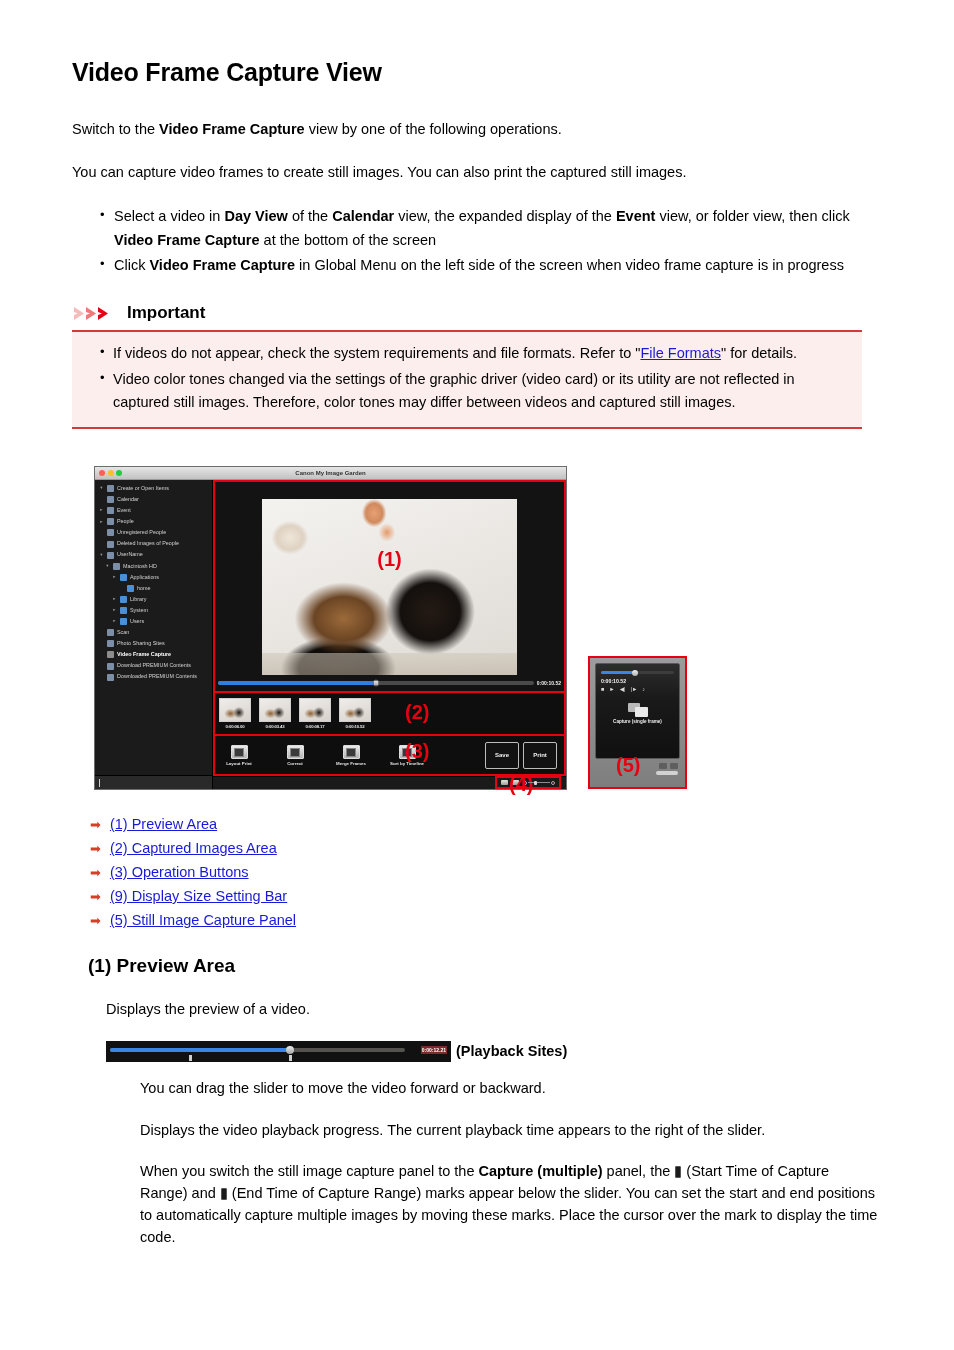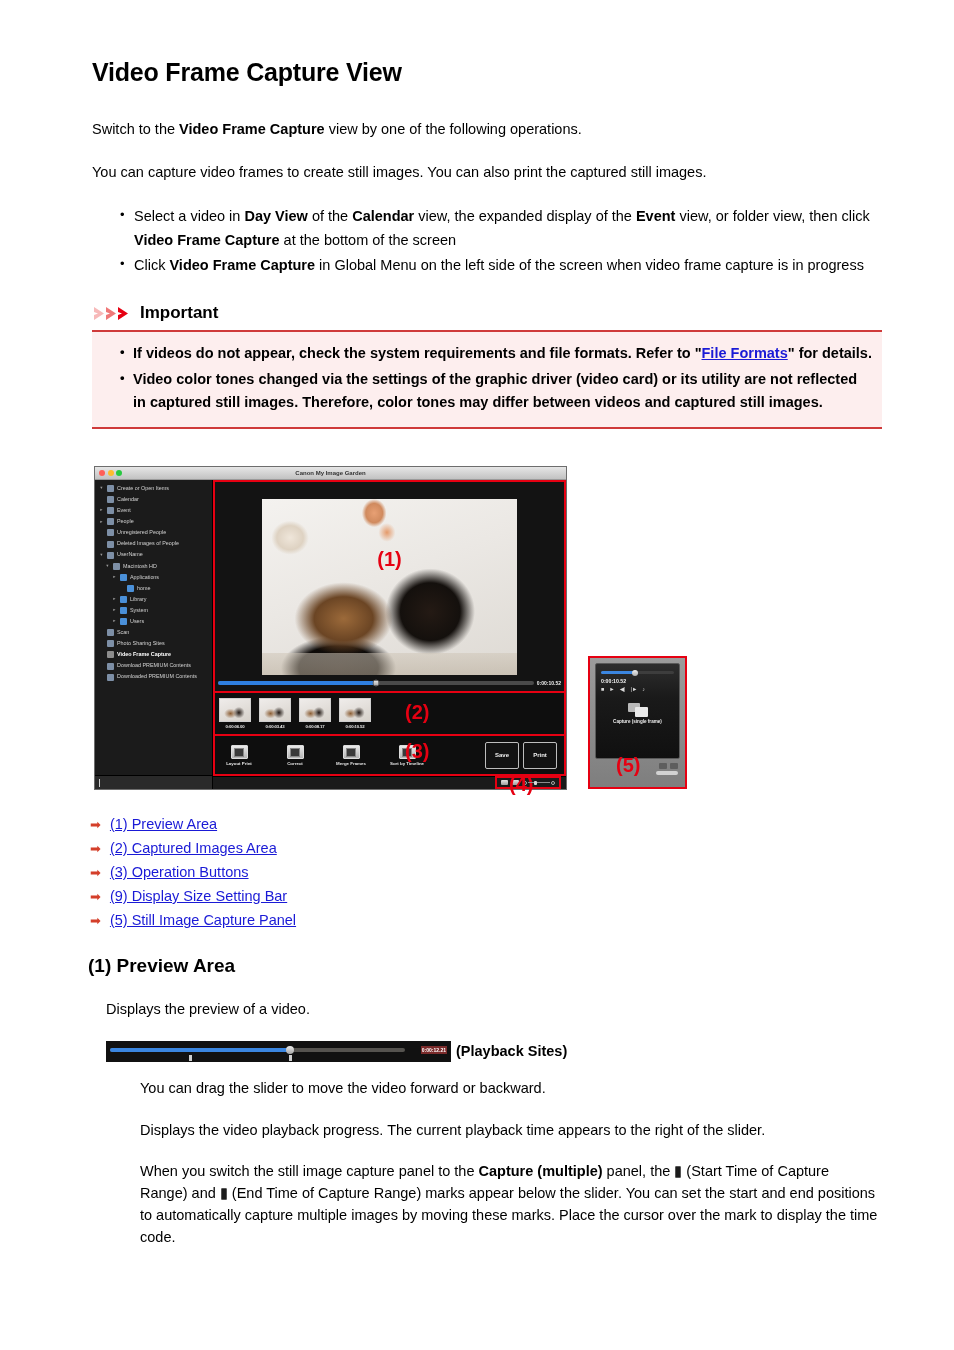--- a/index.html
+++ b/index.html
@@ -8,21 +8,21 @@
     width: 954px;
     height: 1350px;
     background: #ffffff;
     font-family: "Liberation Sans", sans-serif;
     color: #000000;
     position: relative;
     overflow: hidden;
   }
   .page { position:absolute; left:0; top:0; width:954px; height:1350px; }
 
-  .content { position:absolute; left:92px; top:58px; width:790px; }
+  .content { position:absolute; left:72px; top:58px; width:790px; }
 
   h1.title {
     font-size: 25px;
     font-weight: bold;
     margin: 0 0 32px 0;
     letter-spacing: -0.2px;
   }
   p.para {
     font-size: 14.5px;
     line-height: 1.45;
@@ -46,40 +46,40 @@
     left: 0;
     top: -1px;
     font-size: 13px;
   }
   b, strong { font-weight: bold; }
 
   
   .important-head {
     display: flex;
     align-items: center;
+    gap: 7px;
     margin: 26px 0 0 0;
     padding-left: 2px;
   }
   .chevrons { display:flex; align-items:center; }
   .important-label { font-size: 17px; font-weight: bold; }
   .important-box {
     border-top: 2px solid #cf3a3a;
     border-bottom: 2px solid #cf3a3a;
     background: #fdeeee;
     margin-top: 7px;
     padding: 10px 10px 10px 6px;
   }
   .important-box ul { margin:0; padding-left:22px; list-style:none; }
   .important-box li {
     font-size: 14.5px;
     line-height: 1.62;
     position: relative;
     padding-left: 13px;
     margin-bottom: 2px;
-    font-weight: bold;
   }
   .important-box li::before {
     content: "\2022";
     position: absolute; left:0; top:-1px; font-size:13px;
   }
   a.inline-link { color:#1a1ad6; text-decoration: underline; }
 
   
   .figure {
     position: absolute;

